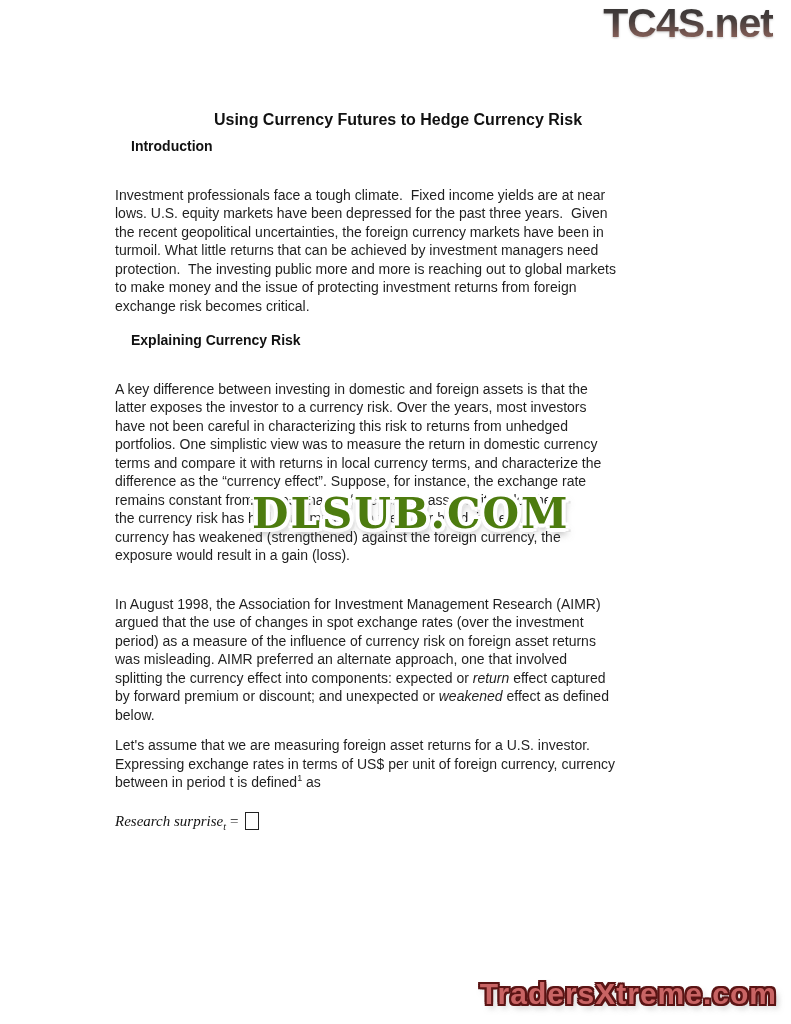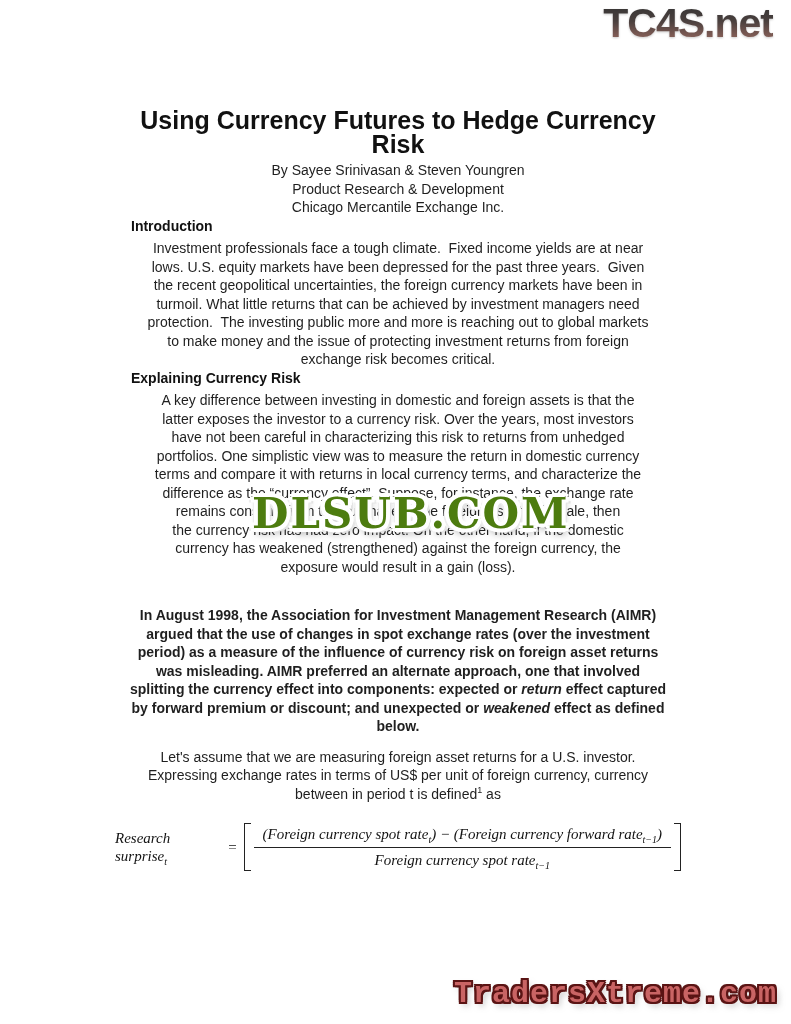--- a/index.html
+++ b/index.html
@@ -27,33 +27,33 @@
     -webkit-text-fill-color:transparent;
     filter:drop-shadow(0 1px 1px rgba(190,190,190,.8));
   }
 
   
   .content{
     position:absolute;left:115px;top:108px;width:566px;
     font-size:14px;line-height:18.5px;
   }
   .doc-title{
-    font-size:25px;font-weight:bold;text-align:center;
+    font-size:16px;font-weight:bold;text-align:center;
     margin:0 0 5px 0;line-height:24px;color:#111;
   }
   .byline{
     text-align:center;white-space:pre-wrap;margin:0;
   }
   .sec-heading{
     font-size:14px;font-weight:bold;margin:0;color:#111;padding-left:16px;
   }
   .sec-heading.intro{margin-top:0px;}
-  .sec-heading.explain{}
-  p.body{white-space:pre-wrap;margin:4px 0 0 0;text-align:center;}
-  p.body.aimr{margin-top:30px;font-weight:bold;}
+  .sec-heading.explain{margin-top:16px;}
+  p.body{white-space:pre-wrap;margin:30px 0 0 0;}
+  p.body.aimr{margin-top:30px;}
   p.body.lets{margin-top:12px;}
   p.body em{font-style:italic;}
   p.body sup{font-size:9px;vertical-align:super;line-height:0;}
 
   
   .dlsub{
     position:absolute;left:252px;top:489px;
     font-family:"DejaVu Serif", serif;
     font-weight:bold;
     font-size:42px;
@@ -65,21 +65,21 @@
       -3px  3px 0 #ffffff, 3px  3px 0 #ffffff,
       -4px  0   0 #ffffff, 4px  0   0 #ffffff,
        0   -4px 0 #ffffff, 0    4px 0 #ffffff,
       -5px  3px 0 #ededed, 5px  4px 0 #e4e4e4,
        2px  6px 7px rgba(110,110,110,.55);
   }
 
   
   .traders{
     position:absolute;top:977px;right:14px;
-    font-family:Liberation Mono, monospace;
+    font-family:Liberation Sans, sans-serif;
     font-weight:bold;
     font-size:30px;
     letter-spacing:1px;
     color:#c96464;
     white-space:nowrap;
     text-shadow:
       -2px -2px 0 #5a1414, 2px -2px 0 #5a1414,
       -2px  2px 0 #5a1414, 2px  2px 0 #5a1414,
       -2px  0   0 #5a1414, 2px  0   0 #5a1414,
        0   -2px 0 #5a1414, 0    2px 0 #5a1414,
@@ -107,23 +107,20 @@
 <body>
 
 <div class="page">
 
   <div class="tc4s">TC4S.net</div>
 
   <div class="content">
 
     <h1 class="doc-title">Using Currency Futures to Hedge Currency Risk</h1>
 
-    <div class="byline">By Sayee Srinivasan &amp; Steven Youngren
-Product Research &amp; Development
-Chicago Mercantile Exchange Inc.</div>
 
     <h2 class="sec-heading intro">Introduction</h2>
 
     <p class="body">Investment professionals face a tough climate.  Fixed income yields are at near
 lows. U.S. equity markets have been depressed for the past three years.  Given
 the recent geopolitical uncertainties, the foreign currency markets have been in
 turmoil. What little returns that can be achieved by investment managers need
 protection.  The investing public more and more is reaching out to global markets
 to make money and the issue of protecting investment returns from foreign
 exchange risk becomes critical.</p>
@@ -150,24 +147,20 @@
 below.</span></p>
 
     <p class="body lets"><span>Let's assume that we are measuring foreign asset returns for a U.S. investor.
 Expressing exchange rates in terms of US$ per unit of foreign currency, currency
 between in period t is defined</span><sup>1</sup><span> as</span></p>
 
     <div class="formula">
       <span><span>Research surprise</span><sub>t</sub></span>
       <span class="f-eq">=</span>
       <span class="bracket l"></span>
-      <span class="frac">
-        <span class="num"><span>(Foreign currency spot rate</span><sub>t</sub><span>) − (Foreign currency forward rate</span><sub>t−1</sub><span>)</span></span>
-        <span class="den"><span>Foreign currency spot rate</span><sub>t−1</sub></span>
-      </span>
       <span class="bracket r"></span>
     </div>
 
   </div>
 
   <div class="dlsub">DLSUB.COM</div>
 
   <div class="traders">TradersXtreme.com</div>
 
 </div>

